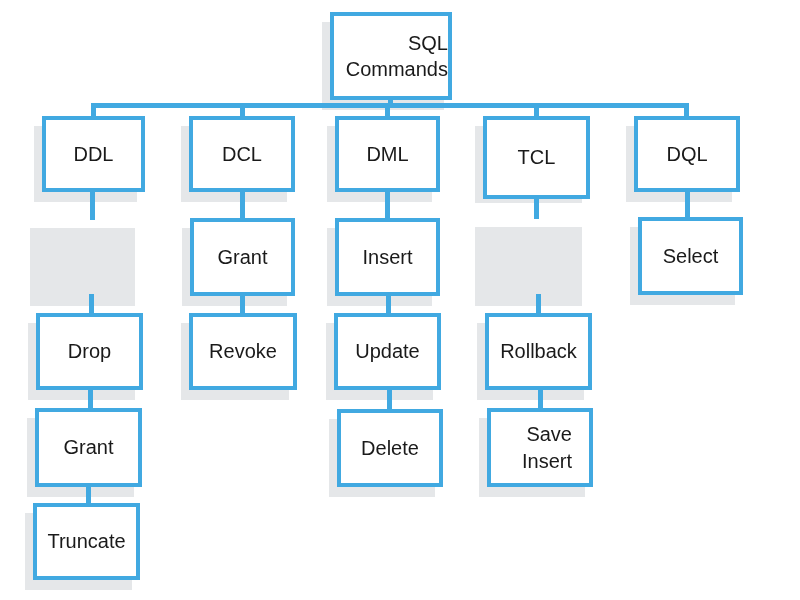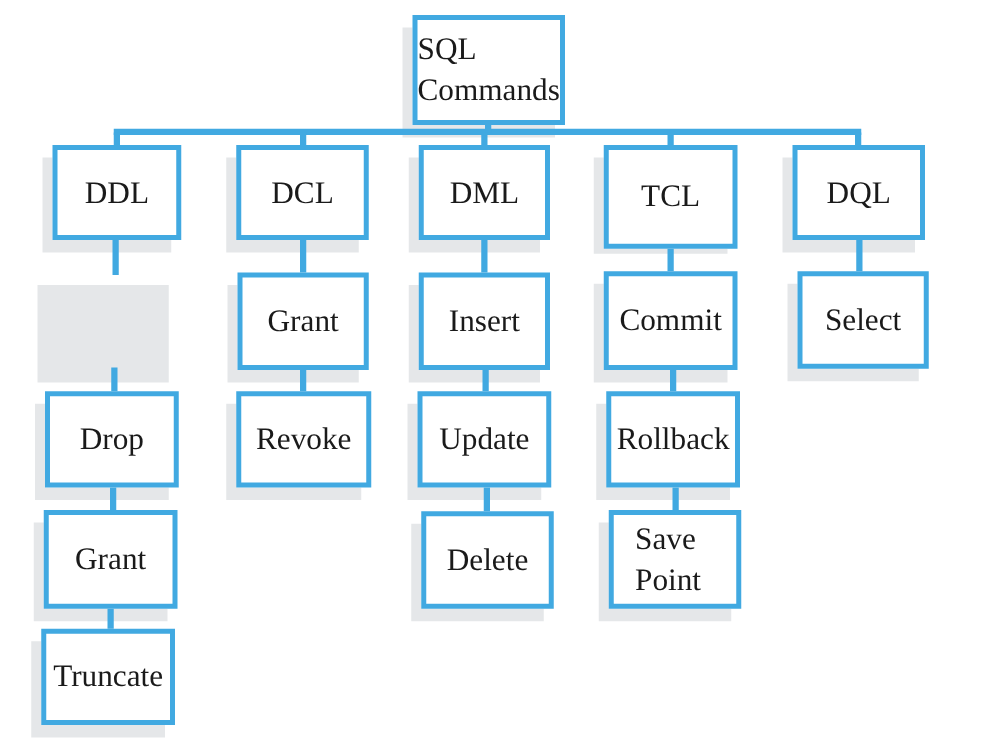--- a/index.html
+++ b/index.html
@@ -27,25 +27,24 @@
     position: absolute;
     background: var(--line);
   }
   .node {
     position: absolute;
     background: var(--box-fill);
     border: 4px solid var(--line);
     display: flex;
     align-items: center;
     justify-content: center;
-    text-align: left;
+    text-align: right;
     color: var(--text);
-    font-size: 25px;
+    font-size: 20px;
     line-height: 1.32;
-    font-family: Liberation Serif, serif;
   }
   .node .label { display: inline-block; }
   .label-narrow { max-width: 64px; }
 </style>
 </head>
 <body>
 
 <div class="canvas">
 
   <div class="shadow" style="left:322px;top:22px;width:122px;height:88px"></div>
@@ -129,27 +128,24 @@
   <div class="node" style="left:335px;top:218px;width:105px;height:78px">
     <span class="label">Insert</span>
   </div>
   <div class="node" style="left:334px;top:313px;width:107px;height:77px">
     <span class="label">Update</span>
   </div>
   <div class="node" style="left:337px;top:409px;width:106px;height:78px">
     <span class="label">Delete</span>
   </div>
 
-  <div class="node" style="left:483px;top:217px;width:107px;height:79px">
-    <span class="label">Commit</span>
-  </div>
   <div class="node" style="left:485px;top:313px;width:107px;height:77px">
     <span class="label">Rollback</span>
   </div>
   <div class="node" style="left:487px;top:408px;width:106px;height:79px">
-    <span class="label label-narrow">Save Point</span>
+    <span class="label label-narrow">Save Insert</span>
   </div>
 
   <div class="node" style="left:638px;top:217px;width:105px;height:78px">
     <span class="label">Select</span>
   </div>
 
 </div>
 
 </body></html>

